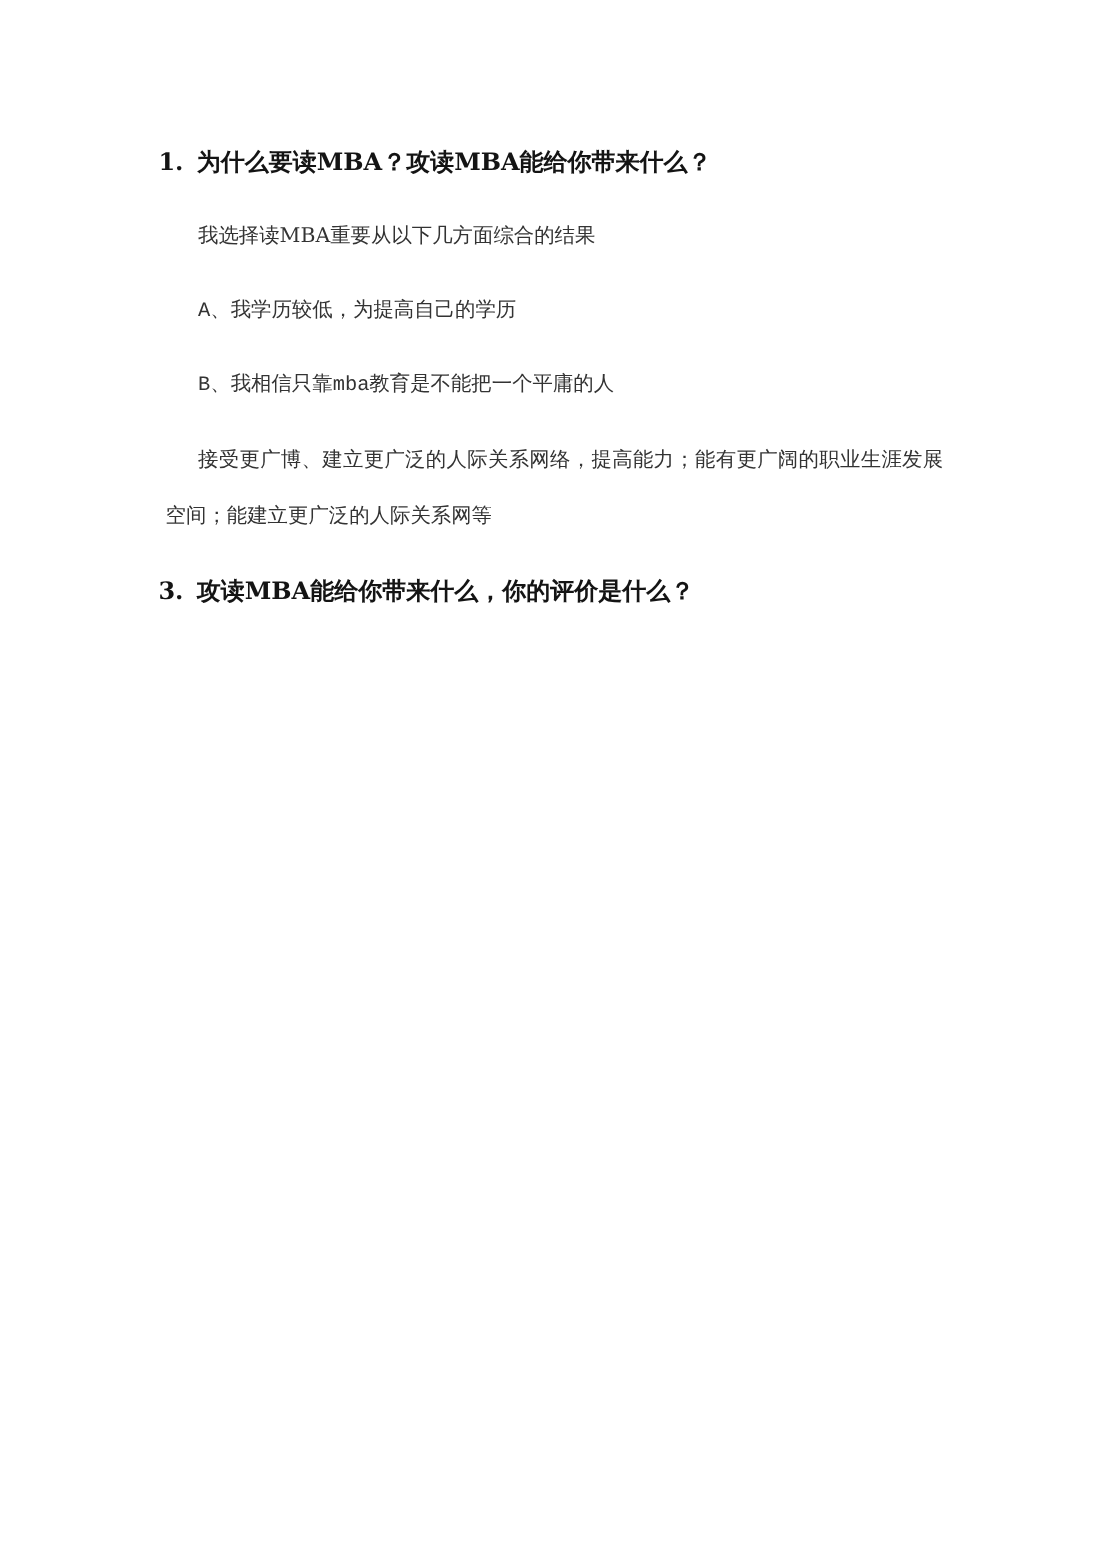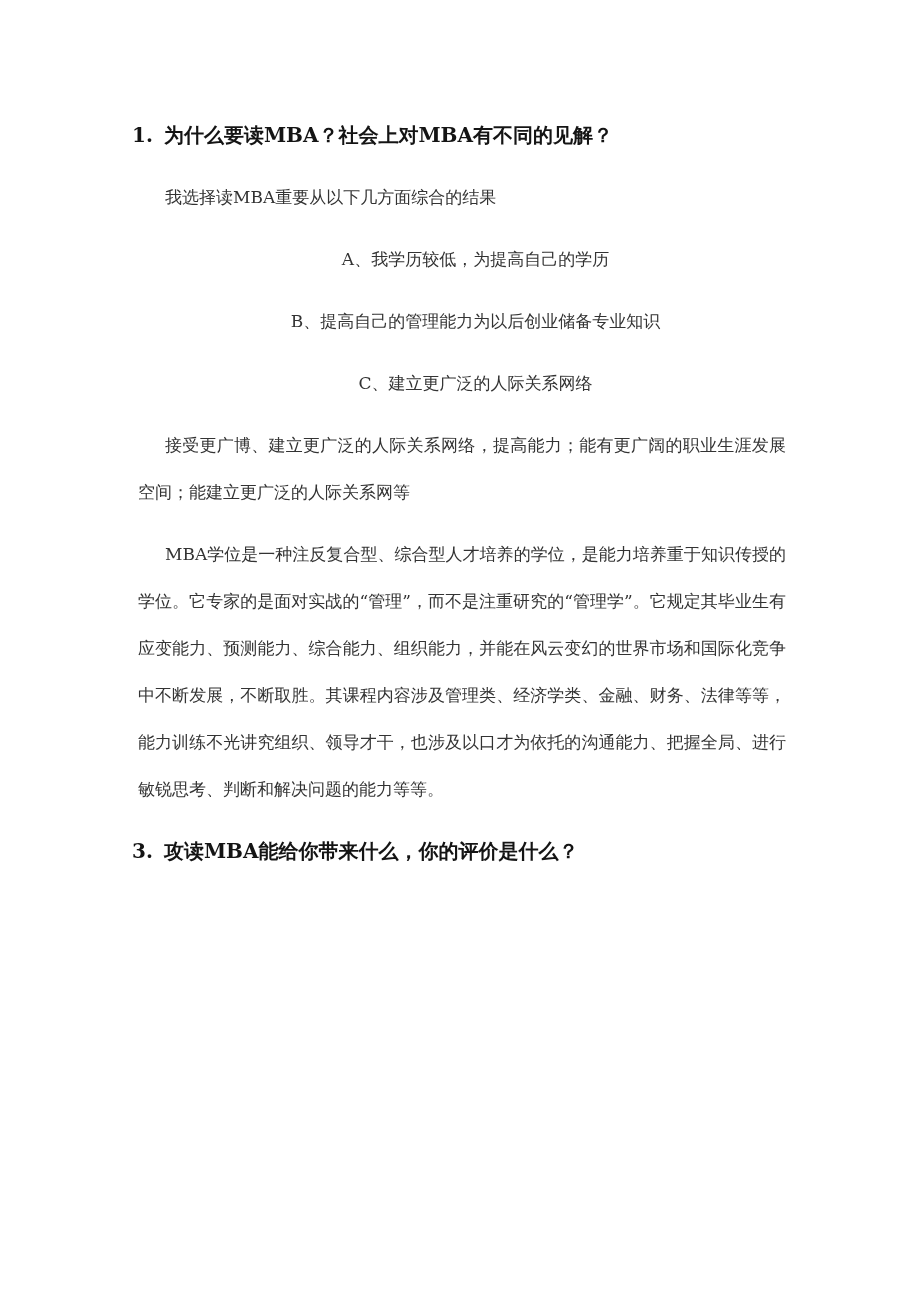--- a/index.html
+++ b/index.html
@@ -35,33 +35,31 @@
     font-size: 20px;
     margin-left: -6px;
     text-align: left;
     white-space: nowrap;
   }
   .block.heading .num {
     display: inline-block;
     margin-right: 11px;
   }
   .block.paragraph { text-indent: 27px; }
-  .block.option   { text-indent: 27px; text-align: center; }
+  .block.option   { text-indent: 27px; text-align: left; font-family: Liberation Mono, monospace; }
   .block.answer   { text-indent: 47px; }
   
   .doc > .block:nth-child(7) { margin-top: 10px; }  
   .doc > .block:nth-child(9) { margin-top: -15px; } 
 </style>
 </head>
 <body>
 
 <div class="page">
   <div class="doc" style="color: rgb(51, 51, 51);">
-      <div class="block heading"><span class="num">1.</span><span>为什么要读MBA？社会上对MBA有不同的见解？</span></div>
+      <div class="block heading"><span class="num">1.</span><span>为什么要读MBA？攻读MBA能给你带来什么？</span></div>
       <div class="block paragraph">我选择读MBA重要从以下几方面综合的结果</div>
       <div class="block option">A、我学历较低，为提高自己的学历</div>
-      <div class="block option">B、提高自己的管理能力为以后创业储备专业知识</div>
-      <div class="block option">C、建立更广泛的人际关系网络</div>
+      <div class="block option">B、我相信只靠mba教育是不能把一个平庸的人</div>
       <div class="block paragraph">接受更广博、建立更广泛的人际关系网络，提高能力；能有更广阔的职业生涯发展空间；能建立更广泛的人际关系网等</div>
-      <div class="block paragraph">MBA学位是一种注反复合型、综合型人才培养的学位，是能力培养重于知识传授的学位。它专家的是面对实战的“管理”，而不是注重研究的“管理学”。它规定其毕业生有应变能力、预测能力、综合能力、组织能力，并能在风云变幻的世界市场和国际化竞争中不断发展，不断取胜。其课程内容涉及管理类、经济学类、金融、财务、法律等等，能力训练不光讲究组织、领导才干，也涉及以口才为依托的沟通能力、把握全局、进行敏锐思考、判断和解决问题的能力等等。</div>
       <div class="block heading"><span class="num">3.</span><span>攻读MBA能给你带来什么，你的评价是什么？</span></div>
     </div>
 </div>
 
 </body></html>

